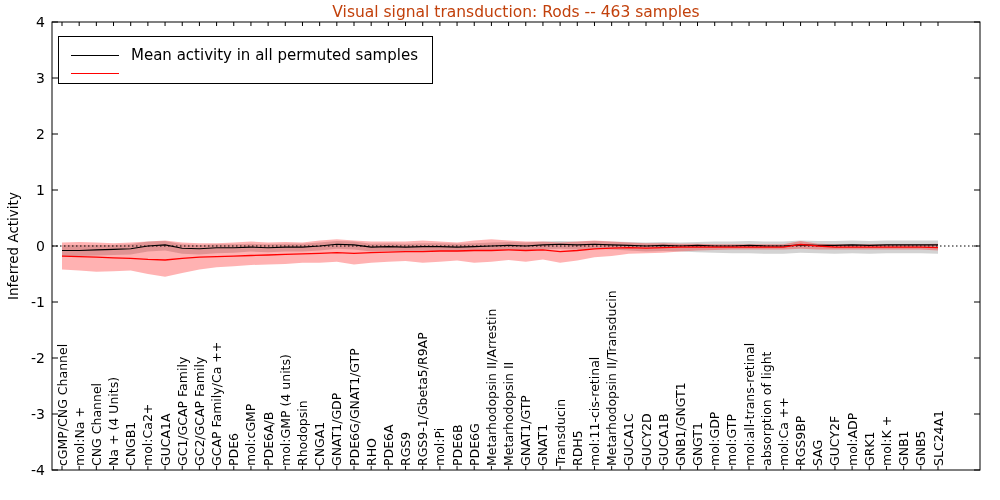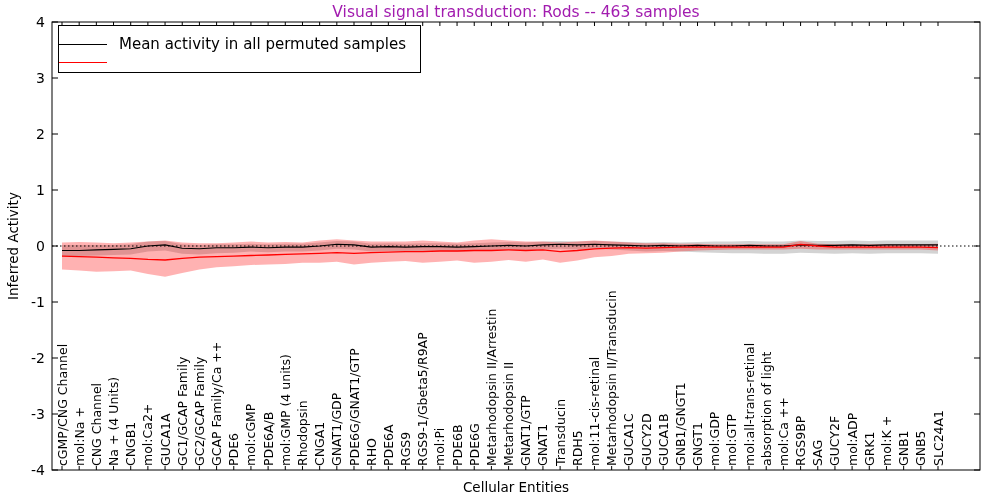--- a/index.html
+++ b/index.html
@@ -1,26 +1,26 @@
 <!DOCTYPE html>
 <html><head>
 <meta charset="utf-8">
 <style>
   html,body{margin:0;padding:0;background:#ffffff;}
   body{width:1000px;height:500px;font-family:"DejaVu Sans","Liberation Sans",sans-serif;}
   .figure{position:relative;width:1000px;height:500px;background:#ffffff;overflow:hidden;}
   svg{position:absolute;left:0;top:0;}
   .title{position:absolute;left:52px;top:3px;width:928px;text-align:center;
-         font-size:15.5px;color:#a21caf;}
+         font-size:15.5px;color:#c2410c;}
   .ylabel{position:absolute;left:-52px;top:238px;width:130px;text-align:center;
           transform:rotate(-90deg);font-size:13.5px;color:#000;}
   .xlabel{position:absolute;left:52px;top:479px;width:928px;text-align:center;
           font-size:13.5px;color:#000;}
-  .legend{position:absolute;left:58px;top:25px;background:#ffffff;border:1px solid #000;
-          padding:9px 14px 9px 0;display:flex;flex-direction:column;gap:9px;}
+  .legend{position:absolute;left:58px;top:36px;background:#ffffff;border:1px solid #000;
+          padding:9px 14px 9px 12px;display:flex;flex-direction:column;gap:9px;}
   .legend-row{display:flex;align-items:center;gap:12px;}
   .legend-swatch{display:inline-block;width:48px;height:0;border-top:1.6px solid #000;}
   .legend-label{font-size:15px;color:#000;white-space:nowrap;}
 </style>
 </head>
 <body>
 
 <div class="figure">
   <svg id="plot-svg" width="1000" height="500" viewBox="0 0 1000 500">
       <rect x="52" y="22" width="928" height="448" fill="#ffffff" stroke="none"></rect>
@@ -210,21 +210,20 @@
       <line x1="920.8235294117646" y1="470" x2="920.8235294117646" y2="466" stroke="#000" stroke-width="1"></line>
       <line x1="920.8235294117646" y1="22" x2="920.8235294117646" y2="26" stroke="#000" stroke-width="1"></line>
       <text transform="translate(925.3,466) rotate(-90)" text-anchor="start" font-size="12.5" font-family="&quot;DejaVu Sans&quot;,&quot;Liberation Sans&quot;,sans-serif" fill="#000">GNB5</text>
       <line x1="938" y1="470" x2="938" y2="466" stroke="#000" stroke-width="1"></line>
       <line x1="938" y1="22" x2="938" y2="26" stroke="#000" stroke-width="1"></line>
       <text transform="translate(942.5,466) rotate(-90)" text-anchor="start" font-size="12.5" font-family="&quot;DejaVu Sans&quot;,&quot;Liberation Sans&quot;,sans-serif" fill="#000">SLC24A1</text>
     </svg>
 
   <div class="title">Visual signal transduction: Rods -- 463 samples</div>
   <div class="ylabel">Inferred Activity</div>
-  <div class="xlabel">Cellular Entities</div>
 
   <div class="legend">
     <div class="legend-row">
       <span class="legend-swatch" style="border-top-color: rgb(0, 0, 0);"></span>
       <span class="legend-label">Mean activity in all permuted samples</span>
     </div>
     <div class="legend-row">
       <span class="legend-swatch" style="border-top-color: rgb(255, 0, 0);"></span>
     </div>
   </div>

